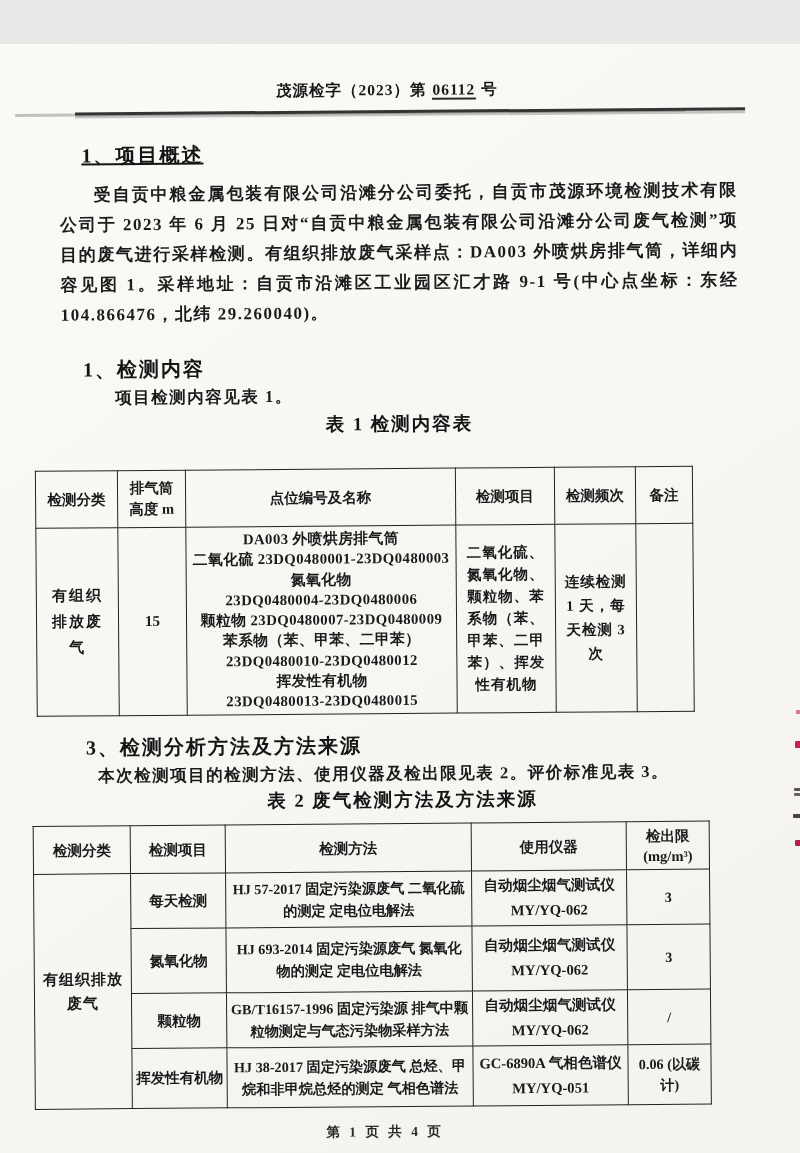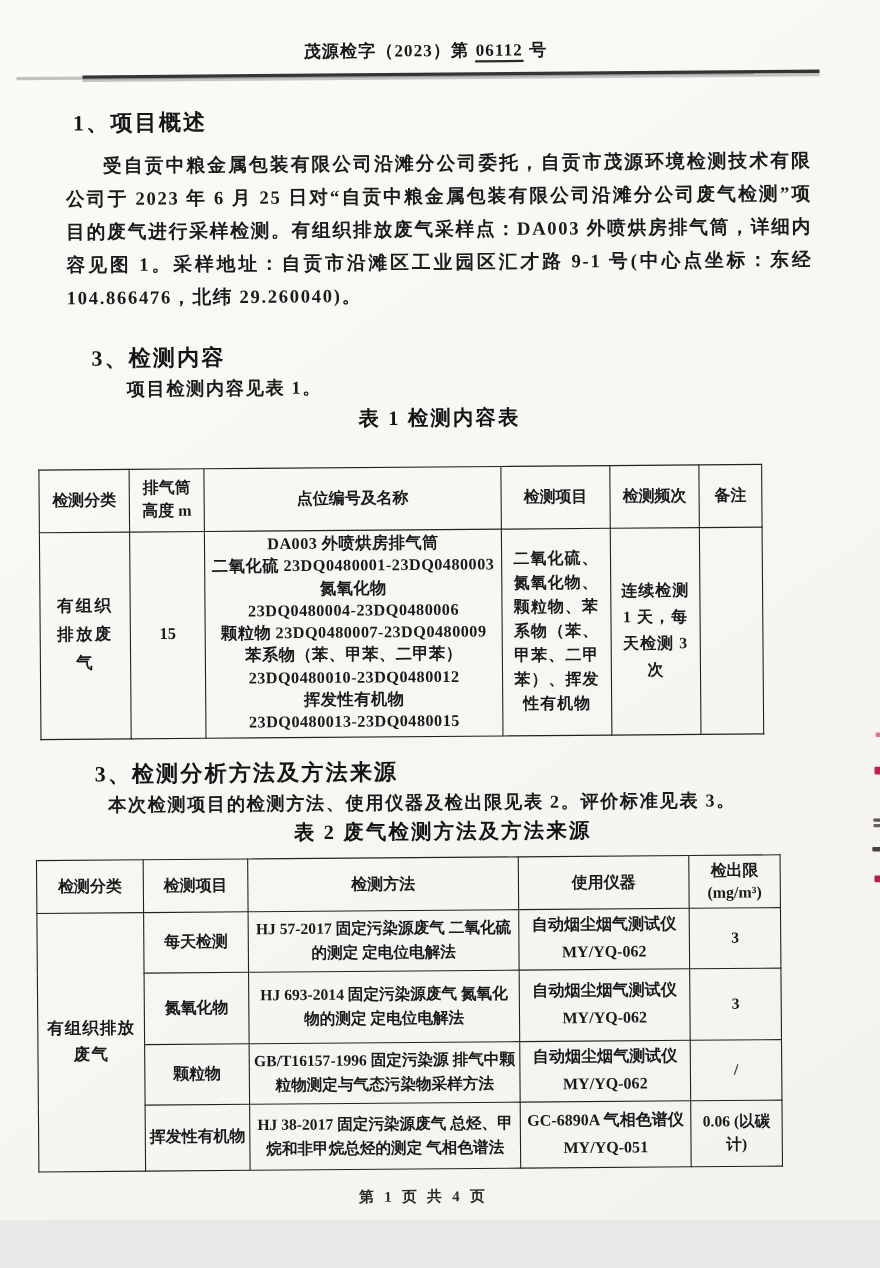--- a/index.html
+++ b/index.html
@@ -5,20 +5,21 @@
   html,body{margin:0;padding:0;}
   body{
     width:800px;height:1153px;
     font-family:"Liberation Serif","DejaVu Serif",serif;
     background:#e8e8e6;
   }
   .sheet{
     position:relative;width:800px;height:1109px;overflow:hidden;
     background:linear-gradient(145deg,#fbfaf7 0%,#f7f6f3 55%,#f3f2ef 100%);
     color:#1e1e1e;
+    margin-top:44px;
   }
   .content{
     position:absolute;inset:0;
     transform:rotate(-0.45deg);
     transform-origin:50% 40%;
   }
   .abs{position:absolute;}
 
   .doc-number{
     top:36px;left:0;width:780px;text-align:center;
@@ -27,21 +28,21 @@
   .doc-number .num{border-bottom:2px solid #2a2a2a;padding:0 1px;}
   .header-rule{
     top:66px;left:78px;width:670px;height:3px;
     background:#343434;
     box-shadow:0 3px 0 rgba(60,60,60,.28), -60px 1px 0 rgba(90,90,90,.35);
   }
 
   .h1{
     font-size:20px;font-weight:bold;letter-spacing:2px;color:#151515;
   }
-  .sec1-h{top:96px;left:69px;}
+  .sec1-h{top:96px;left:84px;text-decoration:underline;}
   .para{
     top:134px;left:62px;width:678px;
     font-size:17px;font-weight:bold;line-height:30px;letter-spacing:1.5px;
     text-align:justify;text-indent:2em;color:#1b1b1b;
   }
   .sec2-h{top:310px;left:84px;}
   .intro{
     font-size:16.5px;font-weight:bold;letter-spacing:1.5px;color:#1b1b1b;
   }
   .sec2-intro{top:341px;left:116px;}
@@ -97,21 +98,21 @@
   <div class="content">
 
     <div class="abs doc-number">
       <span>茂源检字（2023）第 </span><span class="num">06112</span><span> 号</span>
     </div>
     <div class="abs header-rule"></div>
 
     <div class="abs h1 sec1-h">1、项目概述</div>
     <div class="abs para">受自贡中粮金属包装有限公司沿滩分公司委托，自贡市茂源环境检测技术有限公司于 2023 年 6 月 25 日对“自贡中粮金属包装有限公司沿滩分公司废气检测”项目的废气进行采样检测。有组织排放废气采样点：DA003 外喷烘房排气筒，详细内容见图 1。采样地址：自贡市沿滩区工业园区汇才路 9-1 号(中心点坐标：东经 104.866476，北纬 29.260040)。</div>
 
-    <div class="abs h1 sec2-h">3、检测内容</div>
+    <div class="abs h1 sec2-h">1、检测内容</div>
     <div class="abs intro sec2-intro">项目检测内容见表 1。</div>
 
     <div class="abs tbl-caption t1-cap">表 1 检测内容表</div>
 
     <table class="abs t t1">
       <colgroup>
         <col style="width:82px">
           <col style="width:68px">
           <col style="width:270px">
         <col style="width:99px">

